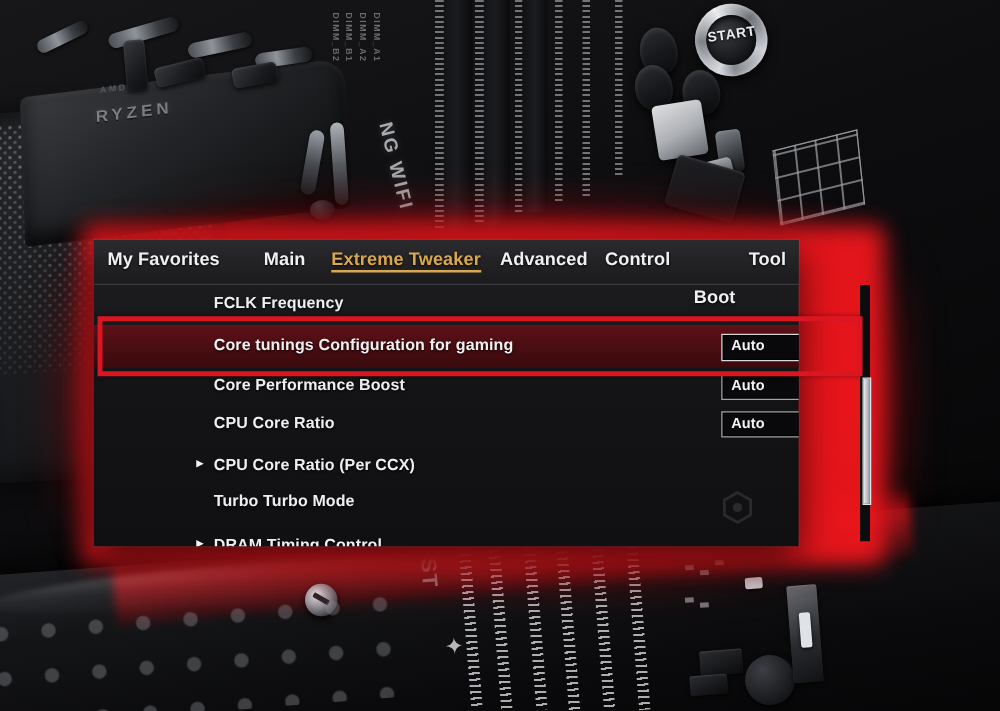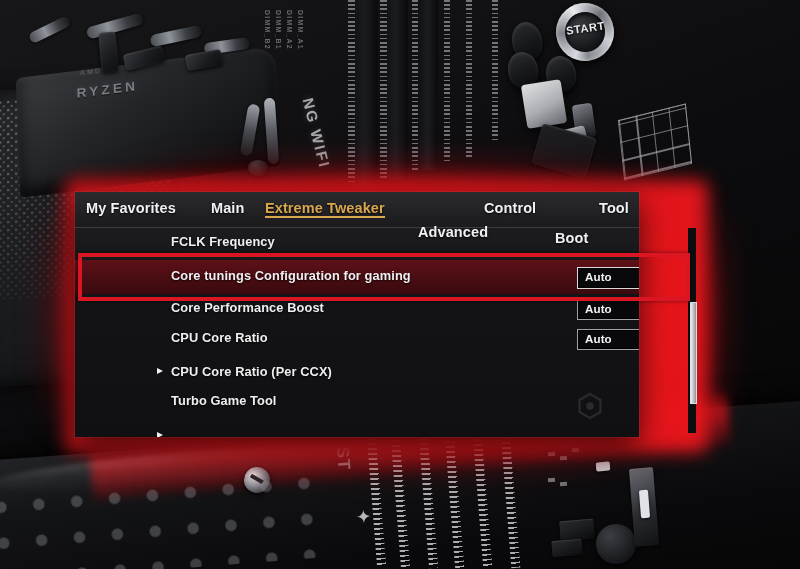--- a/index.html
+++ b/index.html
@@ -287,21 +287,21 @@
 
   <div class="panel-glow"></div>
   <div class="panel-glow2"></div>
 
   <div class="panel">
 
     <div class="tabbar">
       <div class="tab" style="left:11px;">My Favorites</div>
       <div class="tab" style="left:136px;">Main</div>
       <div class="tab active" style="left:190px;">Extreme Tweaker</div>
-      <div class="tab" style="left:343px;margin-top:24px;">Advanced</div>
+      <div class="tab" style="left:325px;">Advanced</div>
       <div class="tab" style="left:409px;">Control</div>
       <div class="tab" style="left:480px;margin-top:30px;">Boot</div>
       <div class="tab" style="left:524px;">Tool</div>
       <div class="tab" style="left:566px;">Exit</div>
     </div>
 
     <div class="rows">
 
       <div class="row" style="top:0px;">
         <div class="row-label">FCLK Frequency</div>
@@ -330,25 +330,26 @@
 
         </div>
       </div>
 
       <div class="row" style="top:130px;">
         <div class="arrow"></div>
         <div class="row-label">CPU Core Ratio (Per CCX)</div>
       </div>
 
       <div class="row" style="top:159px;">
-        <div class="row-label">Turbo Game Tool</div>
+        <div class="row-label">Turbo Turbo Mode</div>
       </div>
 
       <div class="row" style="top:194px;">
         <div class="arrow"></div>
+        <div class="row-label">DRAM Timing Control</div>
       </div>
 
     </div>
 
     <svg class="wmark" viewBox="0 0 40 40">
       <path d="M6 12 L20 4 L34 12 L34 28 L20 36 L6 28 Z" fill="none" stroke="#ffffff" stroke-width="3"></path>
       <circle cx="20" cy="20" r="5" fill="#ffffff"></circle>
     </svg>
   </div>
 

